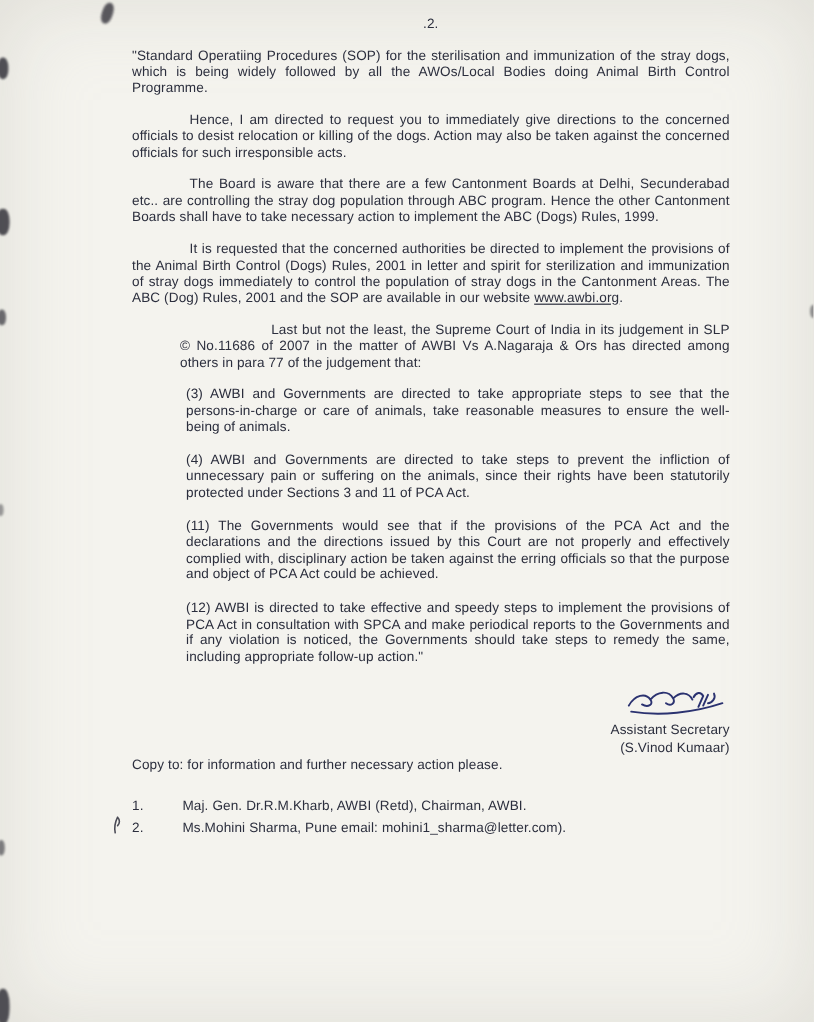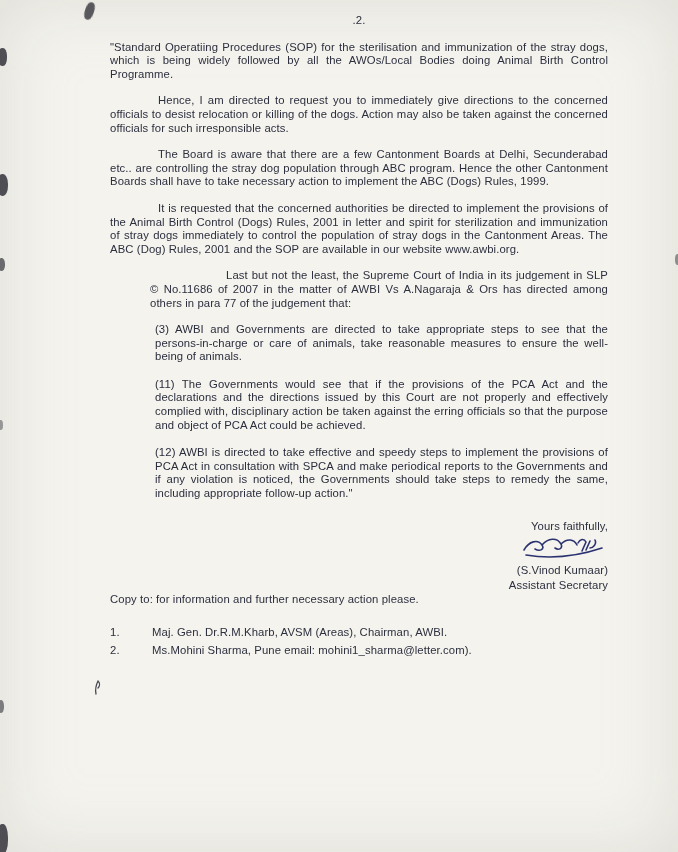--- a/index.html
+++ b/index.html
@@ -25,21 +25,21 @@
   }
   .page-num { text-align: center; margin-bottom: 13px; }
   .para { text-align: justify; margin: 0 0 13px 0; }
   .indent { text-indent: 48px; }
   .indent-lg { text-indent: 76px; margin-left: 40px; }
   .quote {
     margin: 0 0 14px 45px;
     text-align: justify;
     color: #2a2d3c;
   }
-  .link { cursor: pointer; }
+  .link { text-decoration: underline; cursor: pointer; }
   .request-line { margin: 3px 0 0 0; }
   .closing { text-align: right; margin-top: 18px; line-height: 15px; }
   .closing .sig-wrap { margin: 1px 2px 0 0; }
   .copy-block { }
   .copy-list { margin-top: 20px; }
   .copy-row { display: flex; margin-bottom: 4px; }
   .copy-num { width: 42px; flex: 0 0 42px; }
   
   .artifact { position: absolute; background: #35343c; filter: blur(0.7px); border-radius: 45%; }
   .a1 { left: 85px; top: 2px;  width: 9px;  height: 18px; opacity: .8; transform: rotate(18deg); }
@@ -82,41 +82,41 @@
 
     <p class="para indent">The Board is aware that there are a few Cantonment Boards at Delhi, Secunderabad etc.. are controlling the stray dog population through ABC program. Hence the other Cantonment Boards shall have to take necessary action to implement the ABC (Dogs) Rules, 1999.</p>
 
     <p class="para indent">
       <span>It is requested that the concerned authorities be directed to implement the provisions of the Animal Birth Control (Dogs) Rules, 2001 in letter and spirit for sterilization and immunization of stray dogs immediately to control the population of stray dogs in the Cantonment Areas. The ABC (Dog) Rules, 2001 and the SOP are available in our website </span><span class="link">www.awbi.org</span><span>.</span>
     </p>
 
     <p class="para indent-lg">Last but not the least, the Supreme Court of India in its judgement in SLP © No.11686 of 2007 in the matter of AWBI Vs A.Nagaraja &amp; Ors has directed among others in para 77 of the judgement that:</p>
 
     <p class="quote">(3) AWBI and Governments are directed to take appropriate steps to see that the persons-in-charge or care of animals, take reasonable measures to ensure the well-being of animals.</p>
+    <p class="quote">(4) AWBI and Governments are directed to take steps to prevent the infliction of unnecessary pain or suffering on the animals, since their rights have been statutorily protected under Sections 3 and 11 of PCA Act.</p>
     <p class="quote">(11) The Governments would see that if the provisions of the PCA Act and the declarations and the directions issued by this Court are not properly and effectively complied with, disciplinary action be taken against the erring officials so that the purpose and object of PCA Act could be achieved.</p>
     <p class="quote">(12) AWBI is directed to take effective and speedy steps to implement the provisions of PCA Act in consultation with SPCA and make periodical reports to the Governments and if any violation is noticed, the Governments should take steps to remedy the same, including appropriate follow-up action."</p>
 
 
     <div class="closing">
-      <div>Yours faithfully,</div>
       <div class="sig-wrap">
         <svg width="88" height="24" viewBox="0 0 88 24">
           <path d="M6 15 C11 6, 20 4, 24 10 C27 14, 22 17, 17 14 M24 10 C30 3, 39 2, 43 9 C45 13, 41 16, 37 13 M43 9 C49 3, 56 4, 59 10 M60 8 C62 4, 66 3, 68 7 L64 16 M72 6 L68 15 M77 5 C79 9, 75 13, 72 13 M8 20 C32 24, 60 21, 84 13" stroke="#2b3270" stroke-width="1.6" fill="none" stroke-linecap="round"></path>
         </svg>
       </div>
+      <div>Assistant Secretary</div>
       <div>(S.Vinod Kumaar)</div>
-      <div>Assistant Secretary</div>
     </div>
 
     <div class="copy-block">
       <div>Copy to: for information and further necessary action please.</div>
       <div class="copy-list">
         <div class="copy-row">
           <span class="copy-num">1.</span>
-          <span>Maj. Gen. Dr.R.M.Kharb, AVSM (Areas), Chairman, AWBI.</span>
+          <span>Maj. Gen. Dr.R.M.Kharb, AWBI (Retd), Chairman, AWBI.</span>
         </div>
         <div class="copy-row">
           <span class="copy-num">2.</span>
           <span>Ms.Mohini Sharma, Pune email: mohini1_sharma@letter.com).</span>
         </div>
       </div>
     </div>
 
   </div>
 </div>

